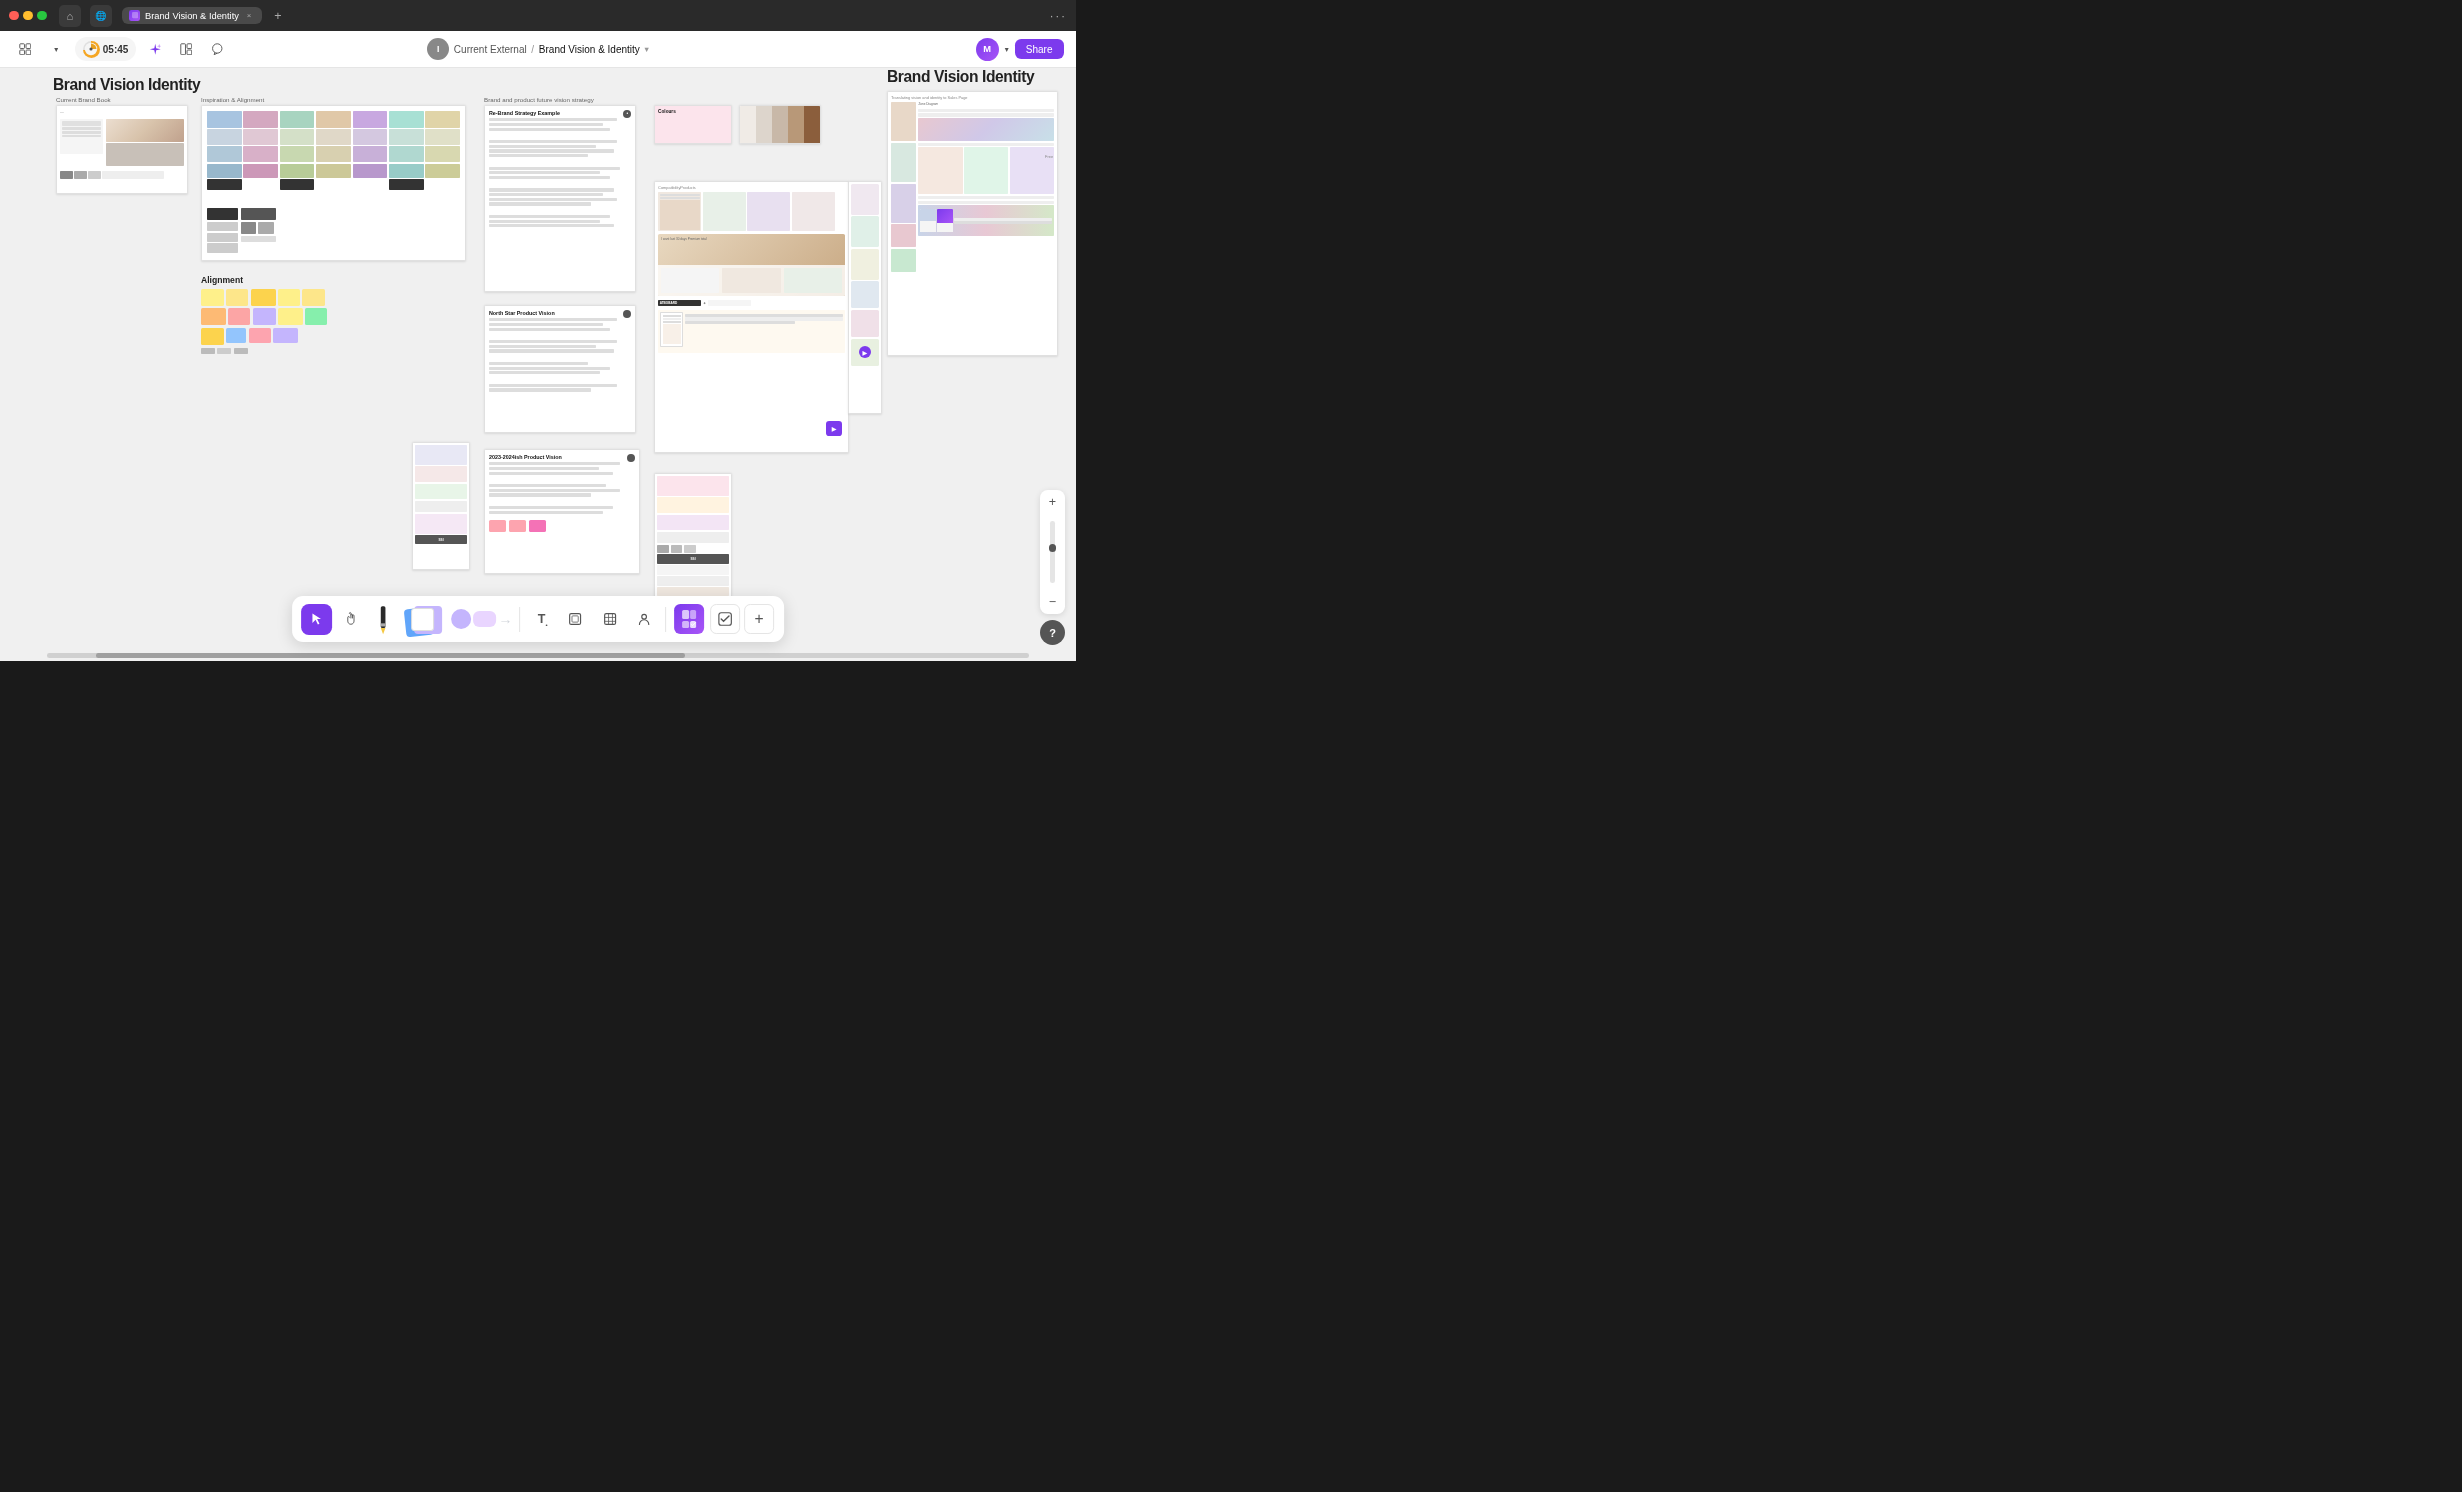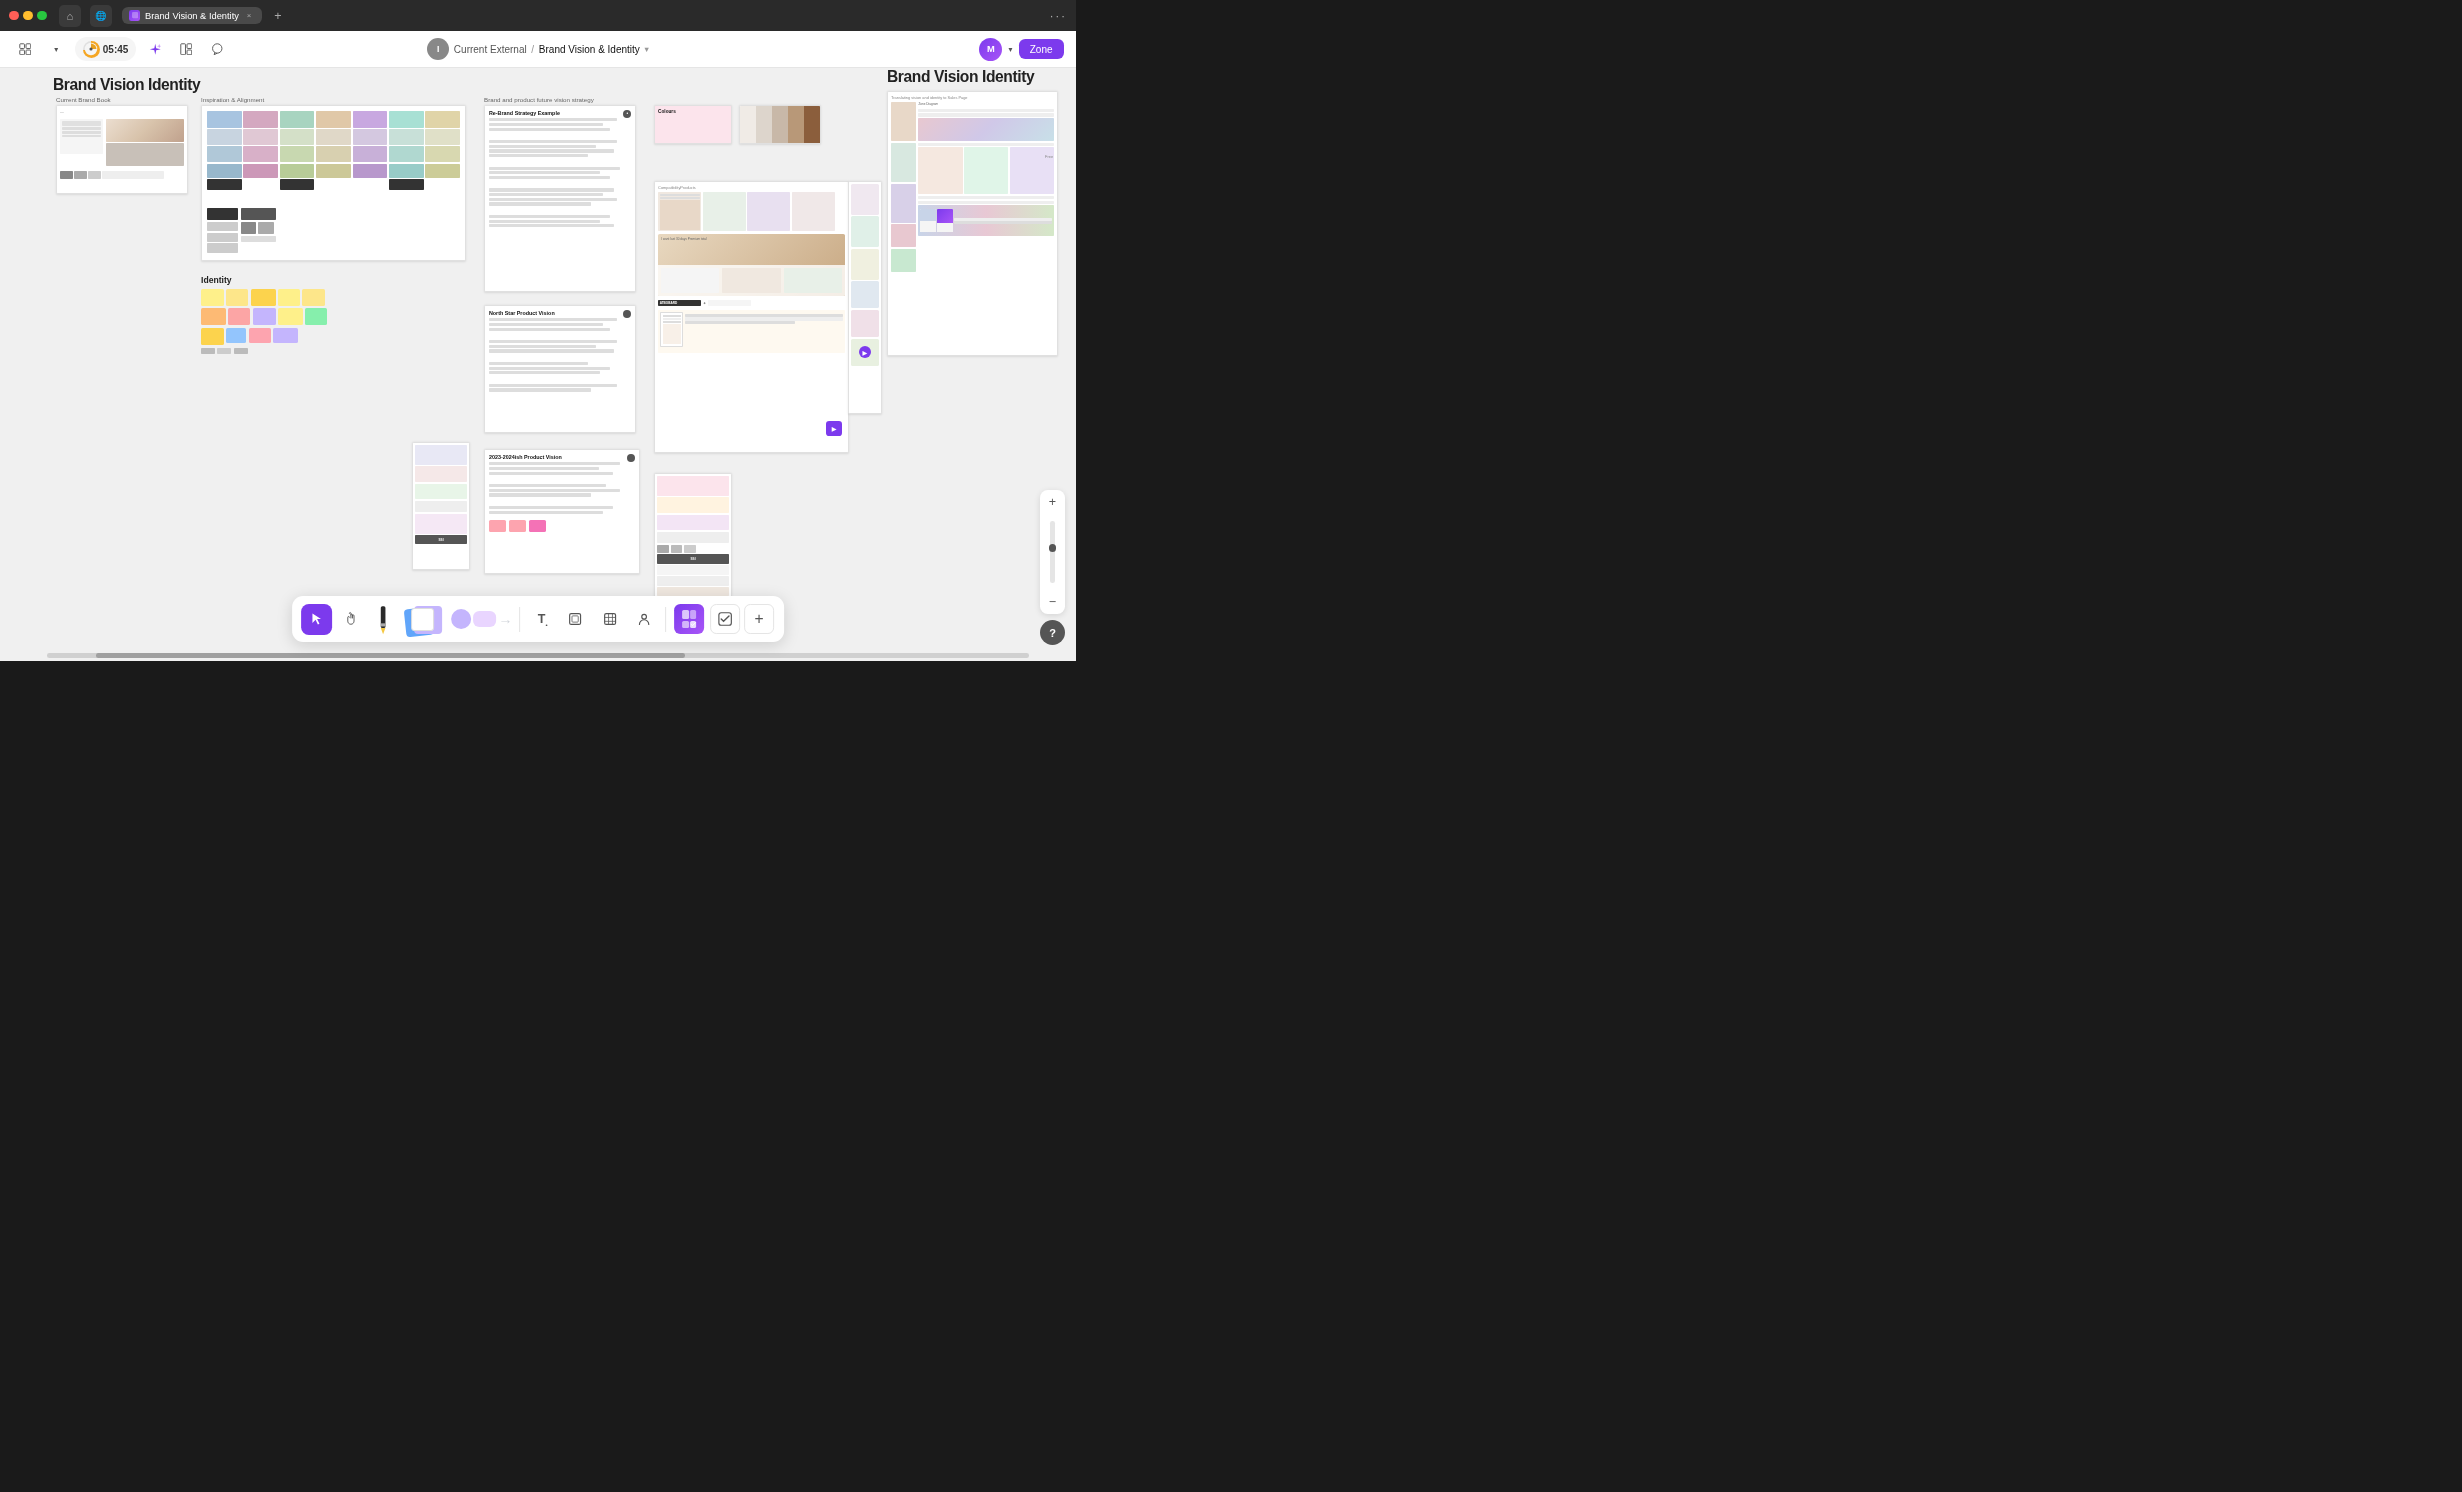--- a/index.html
+++ b/index.html
@@ -489,21 +489,21 @@
     <span class="breadcrumb-separator">/</span>
     <span class="breadcrumb-current">Brand Vision &amp; Identity</span>
     <span class="breadcrumb-arrow">▾</span>
   </div>
 
   <div class="toolbar-right">
     <div class="avatar">
       <span>M</span>
     </div>
     <span style="font-size:7.8px; color:#555; cursor:pointer;">▾</span>
-    <button class="share-btn">Zone</button>
+    <button class="share-btn">Share</button>
   </div>
 </div>
 
 <div class="canvas-area">
 
   <div class="big-canvas-label" style="left: 53px; top: 7.8px; font-size: 15.6px; color: #222;">Brand Vision Identity</div>
 
   <span class="frame-label" style="left: 56px; top: 28px; font-size: 6.2px; color: #666;">Current Brand Book</span>
 
   <div class="canvas-frame" style="left: 56px; top: 37px; width: 132px; height: 89px; background: white; border: 0.8px solid #e0e0e0;">
@@ -598,21 +598,21 @@
         <div style="display: flex; gap: 1.6px;">
           <div style="width: 15.6px; height: 12.5px; background: #888; border-radius: 0.8px;"></div>
           <div style="width: 15.6px; height: 12.5px; background: #aaa; border-radius: 0.8px;"></div>
         </div>
         <div style="width: 35px; height: 6.2px; background: #ddd; border-radius: 0.8px;"></div>
       </div>
     </div>
   </div>
 
   <div style="position: absolute; left: 201px; top: 204px; width: 156px; height: 74px;">
-    <span class="synthesis-label" style="position: relative; left: 0; top: 0; font-size: 8.6px; font-weight: 700;">Identity</span>
+    <span class="synthesis-label" style="position: relative; left: 0; top: 0; font-size: 8.6px; font-weight: 700;">Alignment</span>
     <div style="margin-top: 3.1px; display: flex; flex-wrap: wrap; gap: 2.3px; width: 140px;">
       <div style="width: 23px; height: 17px; background: #fef08a; border-radius: 1.6px;"></div>
       <div style="width: 22px; height: 17px; background: #fde68a; border-radius: 1.6px;"></div>
       <div style="width: 25px; height: 17px; background: #fcd34d; border-radius: 1.6px;"></div>
       <div style="width: 22px; height: 17px; background: #fef08a; border-radius: 1.6px;"></div>
       <div style="width: 23px; height: 17px; background: #fde68a; border-radius: 1.6px;"></div>
       <div style="width: 25px; height: 17px; background: #fdba74; border-radius: 1.6px;"></div>
       <div style="width: 22px; height: 17px; background: #fca5a5; border-radius: 1.6px;"></div>
       <div style="width: 23px; height: 17px; background: #c4b5fd; border-radius: 1.6px;"></div>
       <div style="width: 25px; height; background: #fef08a; border-radius: 1.6px;"></div>

